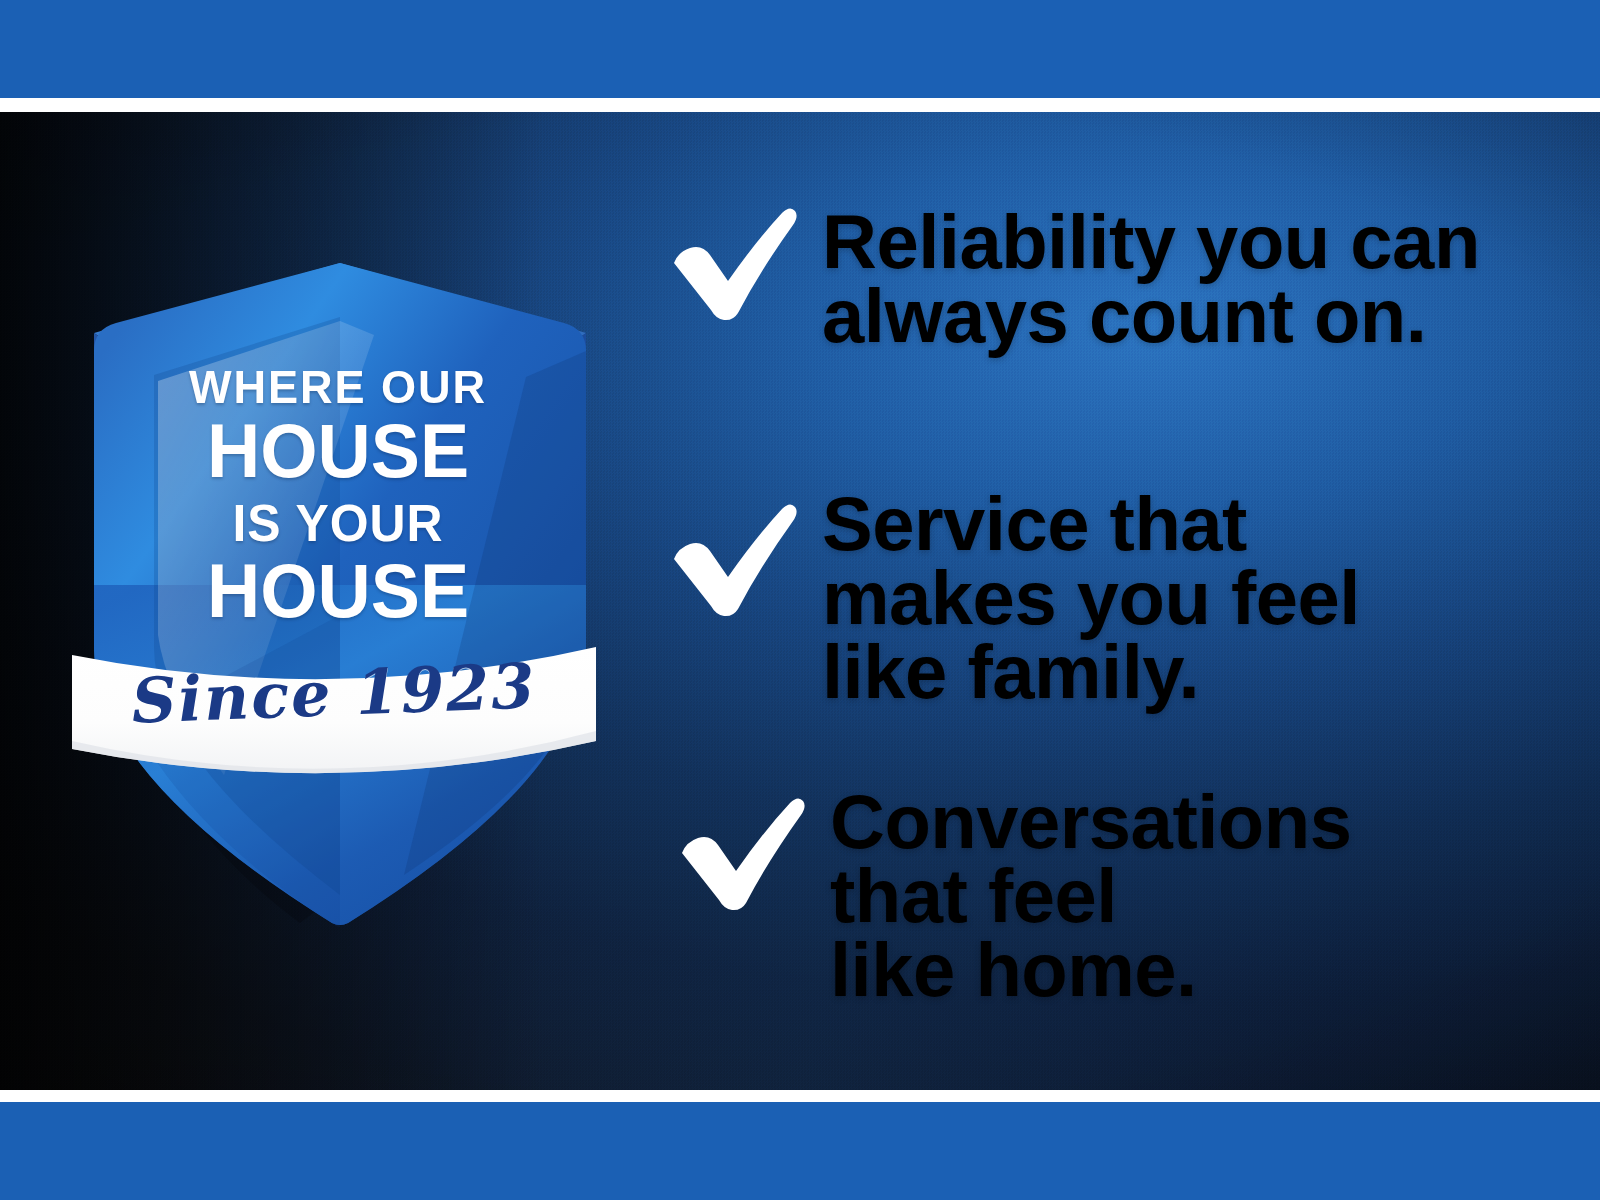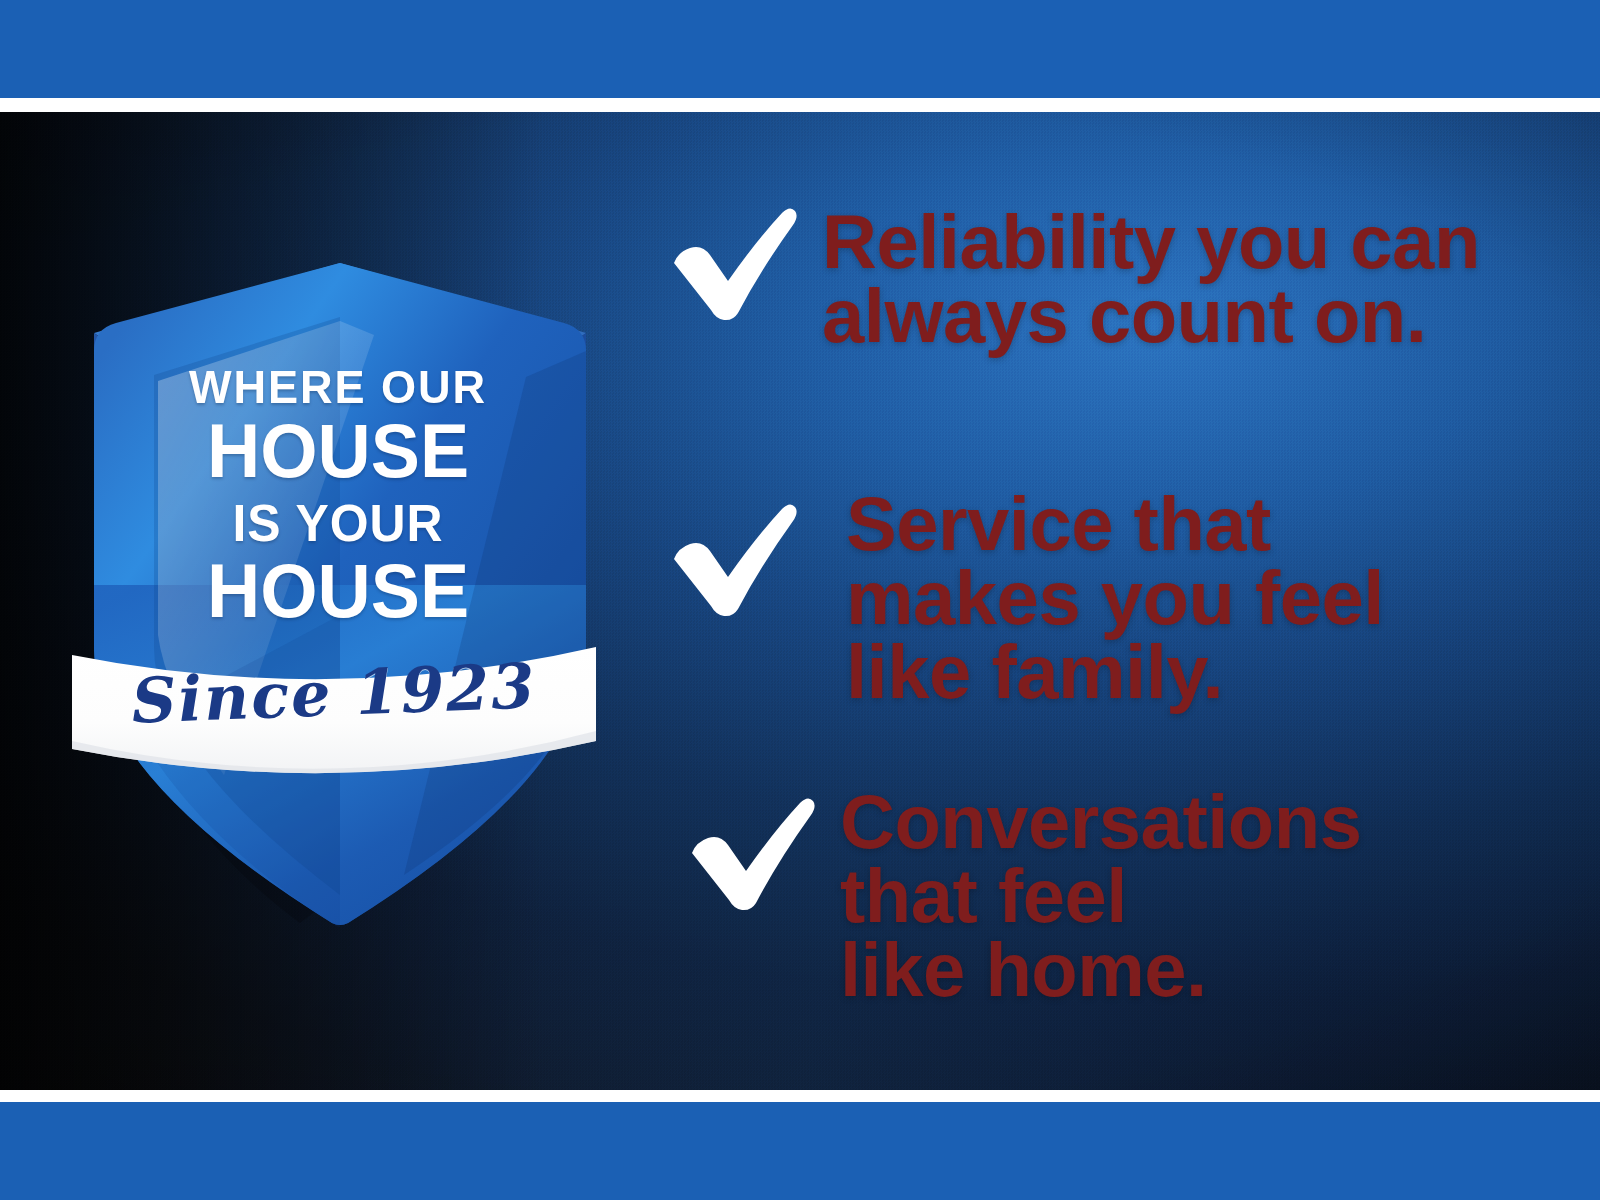--- a/index.html
+++ b/index.html
@@ -132,42 +132,42 @@
     left:668px; top:205px;
     width:880px;
   }
   .bullet {
     position:absolute;
     display:flex;
     align-items:flex-start;
   }
   .bullet-1 { top:0px;   left:0; }
   .bullet-2 { top:268px; left:0; }
-  .bullet-3 { top:580px; left:18px; }
+  .bullet-3 { top:580px; left:8px; }
 
   .check {
     flex:0 0 auto;
     width:130px; height:118px;
     margin-right:24px;
   }
   .bullet-2 .check { margin-top:28px; }
   .bullet-3 .check { margin-top:10px; }
   .check svg { display:block; width:100%; height:100%; }
 
   .bullet-text {
-    color:#7f1d1d;
+    color:#000000;
     font-family:"Liberation Sans", sans-serif;
     font-weight:bold;
     font-size:76px;
     line-height:74px;
     letter-spacing:-0.5px;
     white-space:pre-line;
     text-shadow:0 2px 6px rgba(0,0,0,0.22);
   }
-  .bullet-2 .bullet-text { margin-top:14px;margin-left:24px; }
+  .bullet-2 .bullet-text { margin-top:14px; }
   .bullet-3 .bullet-text { margin-top:0px; }
 </style>
 </head>
 <body>
 
 <div class="canvas">
 
   <div class="bar bar-top"></div>
 
   <div class="panel">

